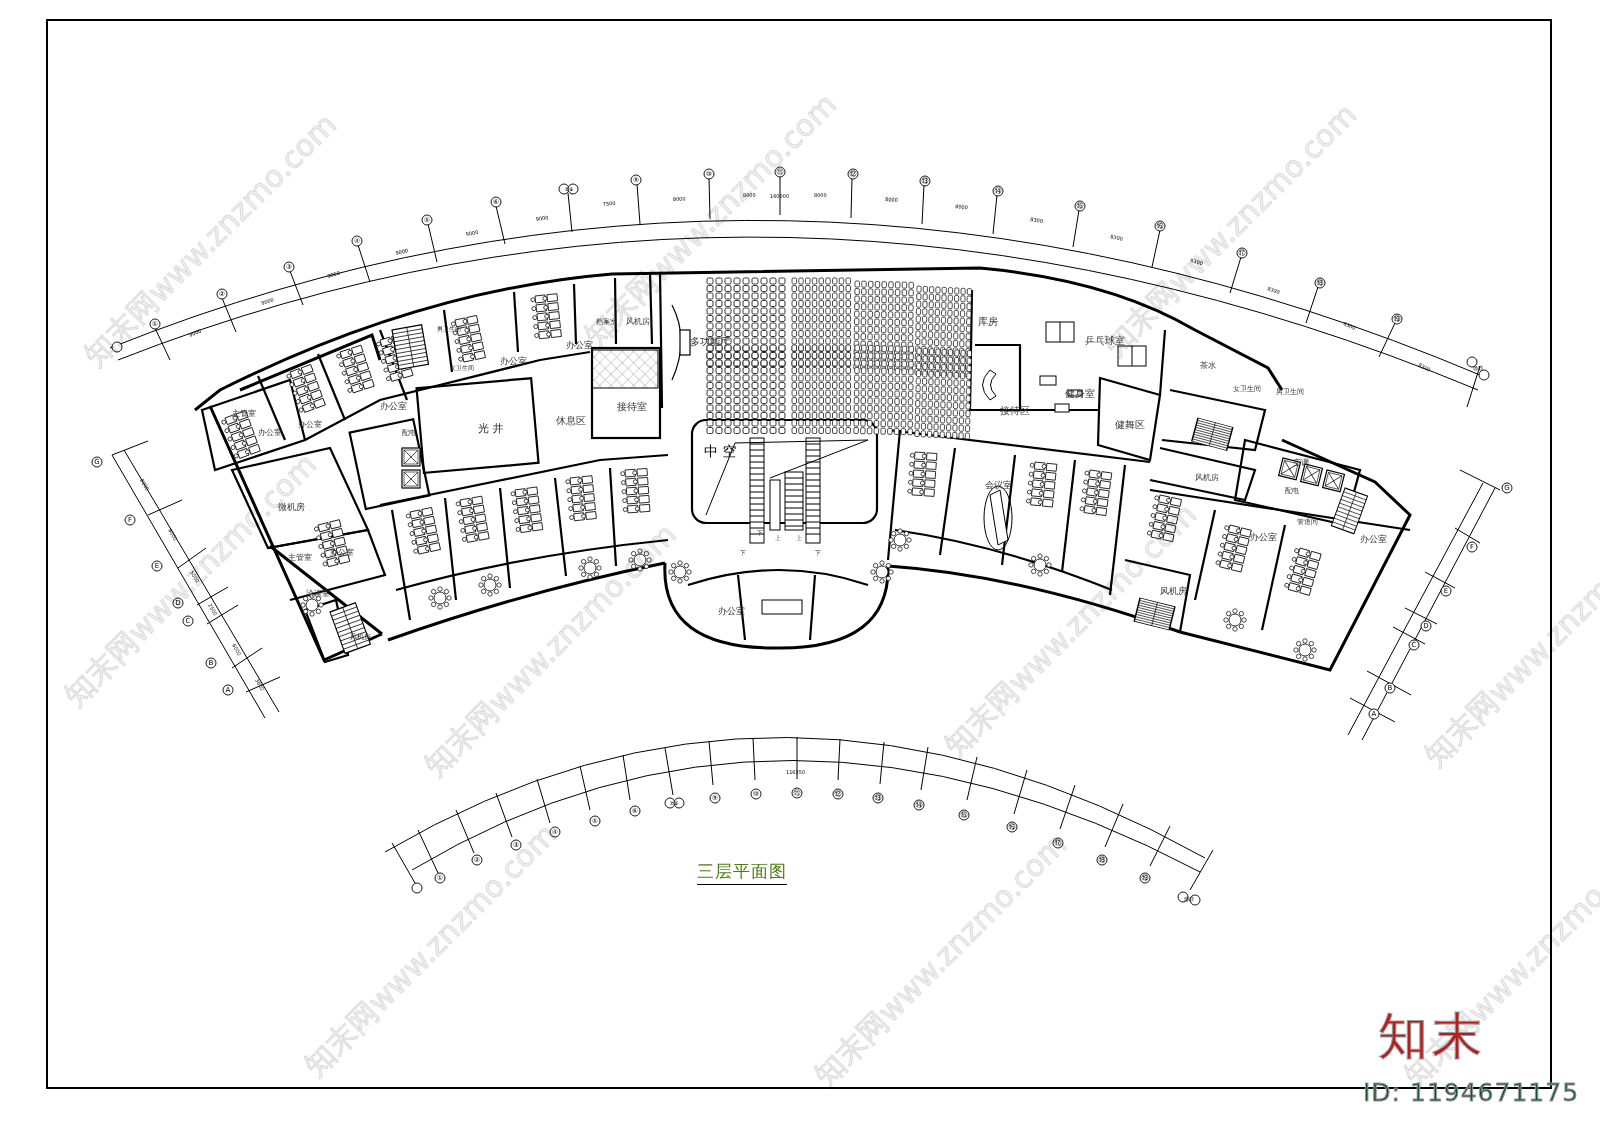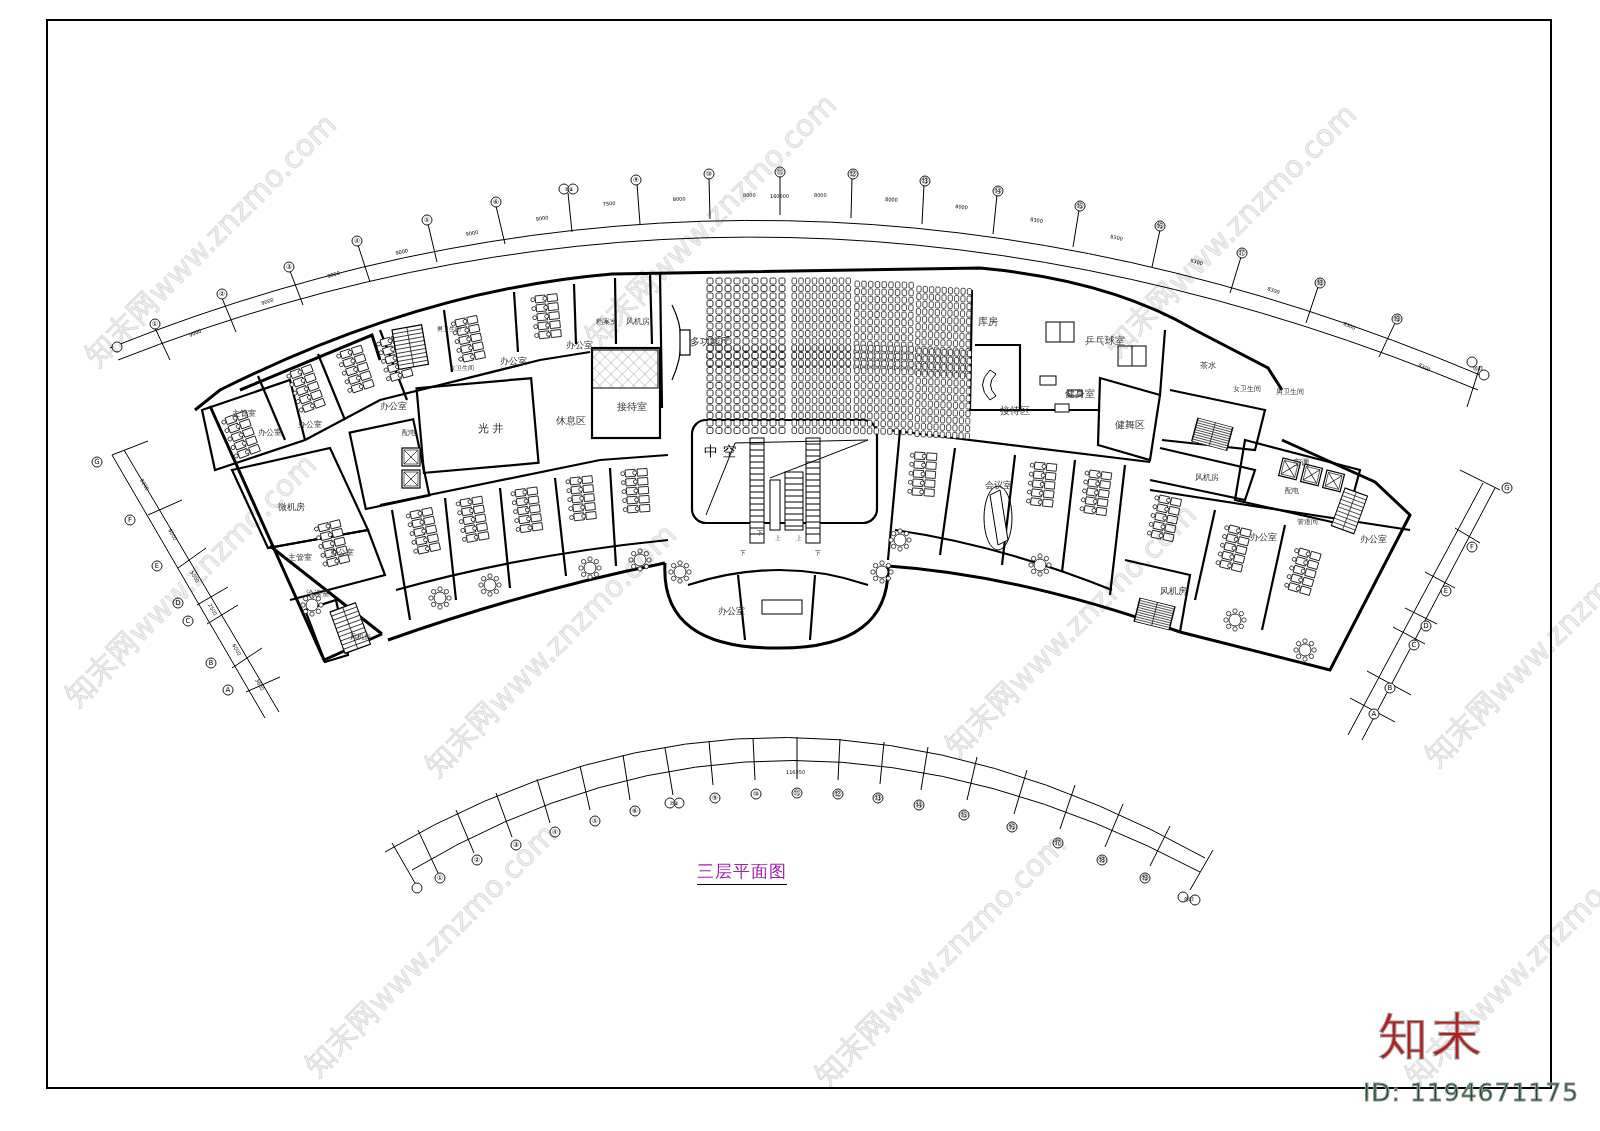--- a/index.html
+++ b/index.html
@@ -2,21 +2,21 @@
 <html><head>
 <meta charset="utf-8">
 <style>
   html, body { margin:0; padding:0; background:#ffffff; }
   body { width:1600px; height:1131px; position:relative; overflow:hidden; font-family:"DejaVu Sans", sans-serif; }
   #frame { position:absolute; left:46px; top:19px; width:1506px; height:1070px; border:2px solid #000; box-sizing:border-box; }
   svg#plan { position:absolute; left:0; top:0; width:1600px; height:1131px; }
   .room-label { font-family:"DejaVu Sans", sans-serif; font-size:10px; fill:#333; }
   .axis-num { font-family:"DejaVu Sans", sans-serif; font-size:7px; fill:#000; text-anchor:middle; dominant-baseline:central; }
   .dim { font-family:"DejaVu Sans", sans-serif; font-size:5px; fill:#000; }
-  #title { position:absolute; left:697px; top:860px; font-family:Liberation Serif, serif; font-size:17px; color:#a21caf; border-bottom:1px solid #000; padding-bottom:1px; letter-spacing:1px; }
+  #title { position:absolute; left:697px; top:860px; font-family:Liberation Serif, serif; font-size:17px; color:#4d7c0f; border-bottom:1px solid #000; padding-bottom:1px; letter-spacing:1px; }
   #brand { position:absolute; left:1378px; top:1003px; font-family:"DejaVu Sans", sans-serif; font-size:50px; color:#b91c1c; -webkit-text-stroke:1px #999; letter-spacing:4px; }
   #resid { position:absolute; left:1363px; top:1078px; font-family:"DejaVu Sans", sans-serif; font-size:25px; color:#14532d; -webkit-text-stroke:1px #999; letter-spacing:1px; }
   .wm { position:absolute; font-family:"DejaVu Sans", sans-serif; font-size:30px; color:rgba(0,0,0,0.06); -webkit-text-stroke:1px rgba(0,0,0,0.12); transform:rotate(-45deg); white-space:nowrap; pointer-events:none; }
 </style>
 </head>
 <body>
 
 <div id="frame"></div>
 
 <svg id="plan" viewBox="0 0 1600 1131">

